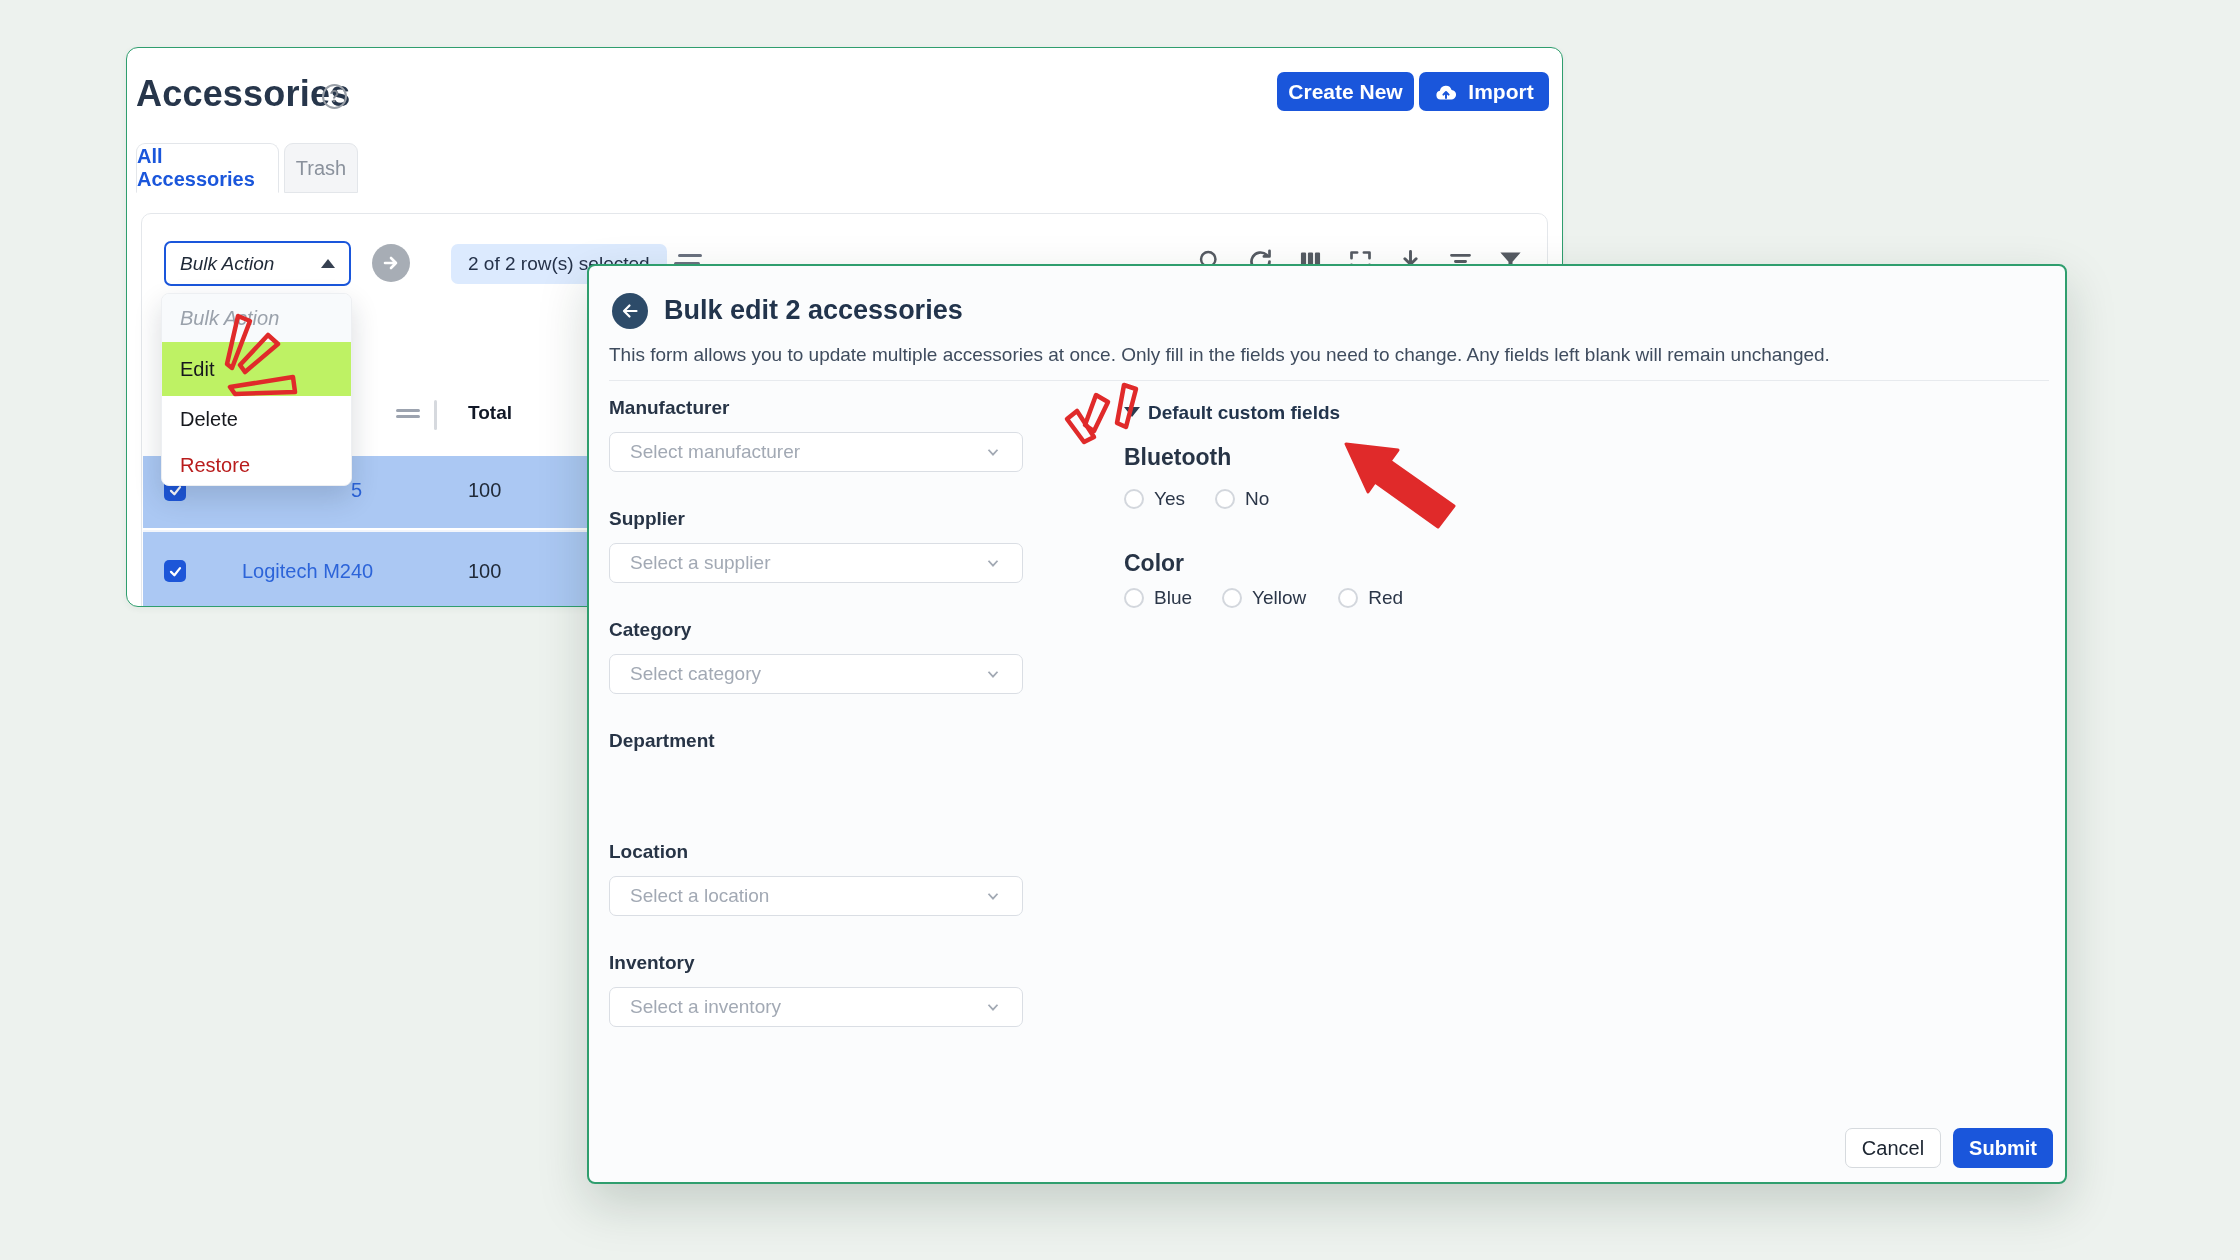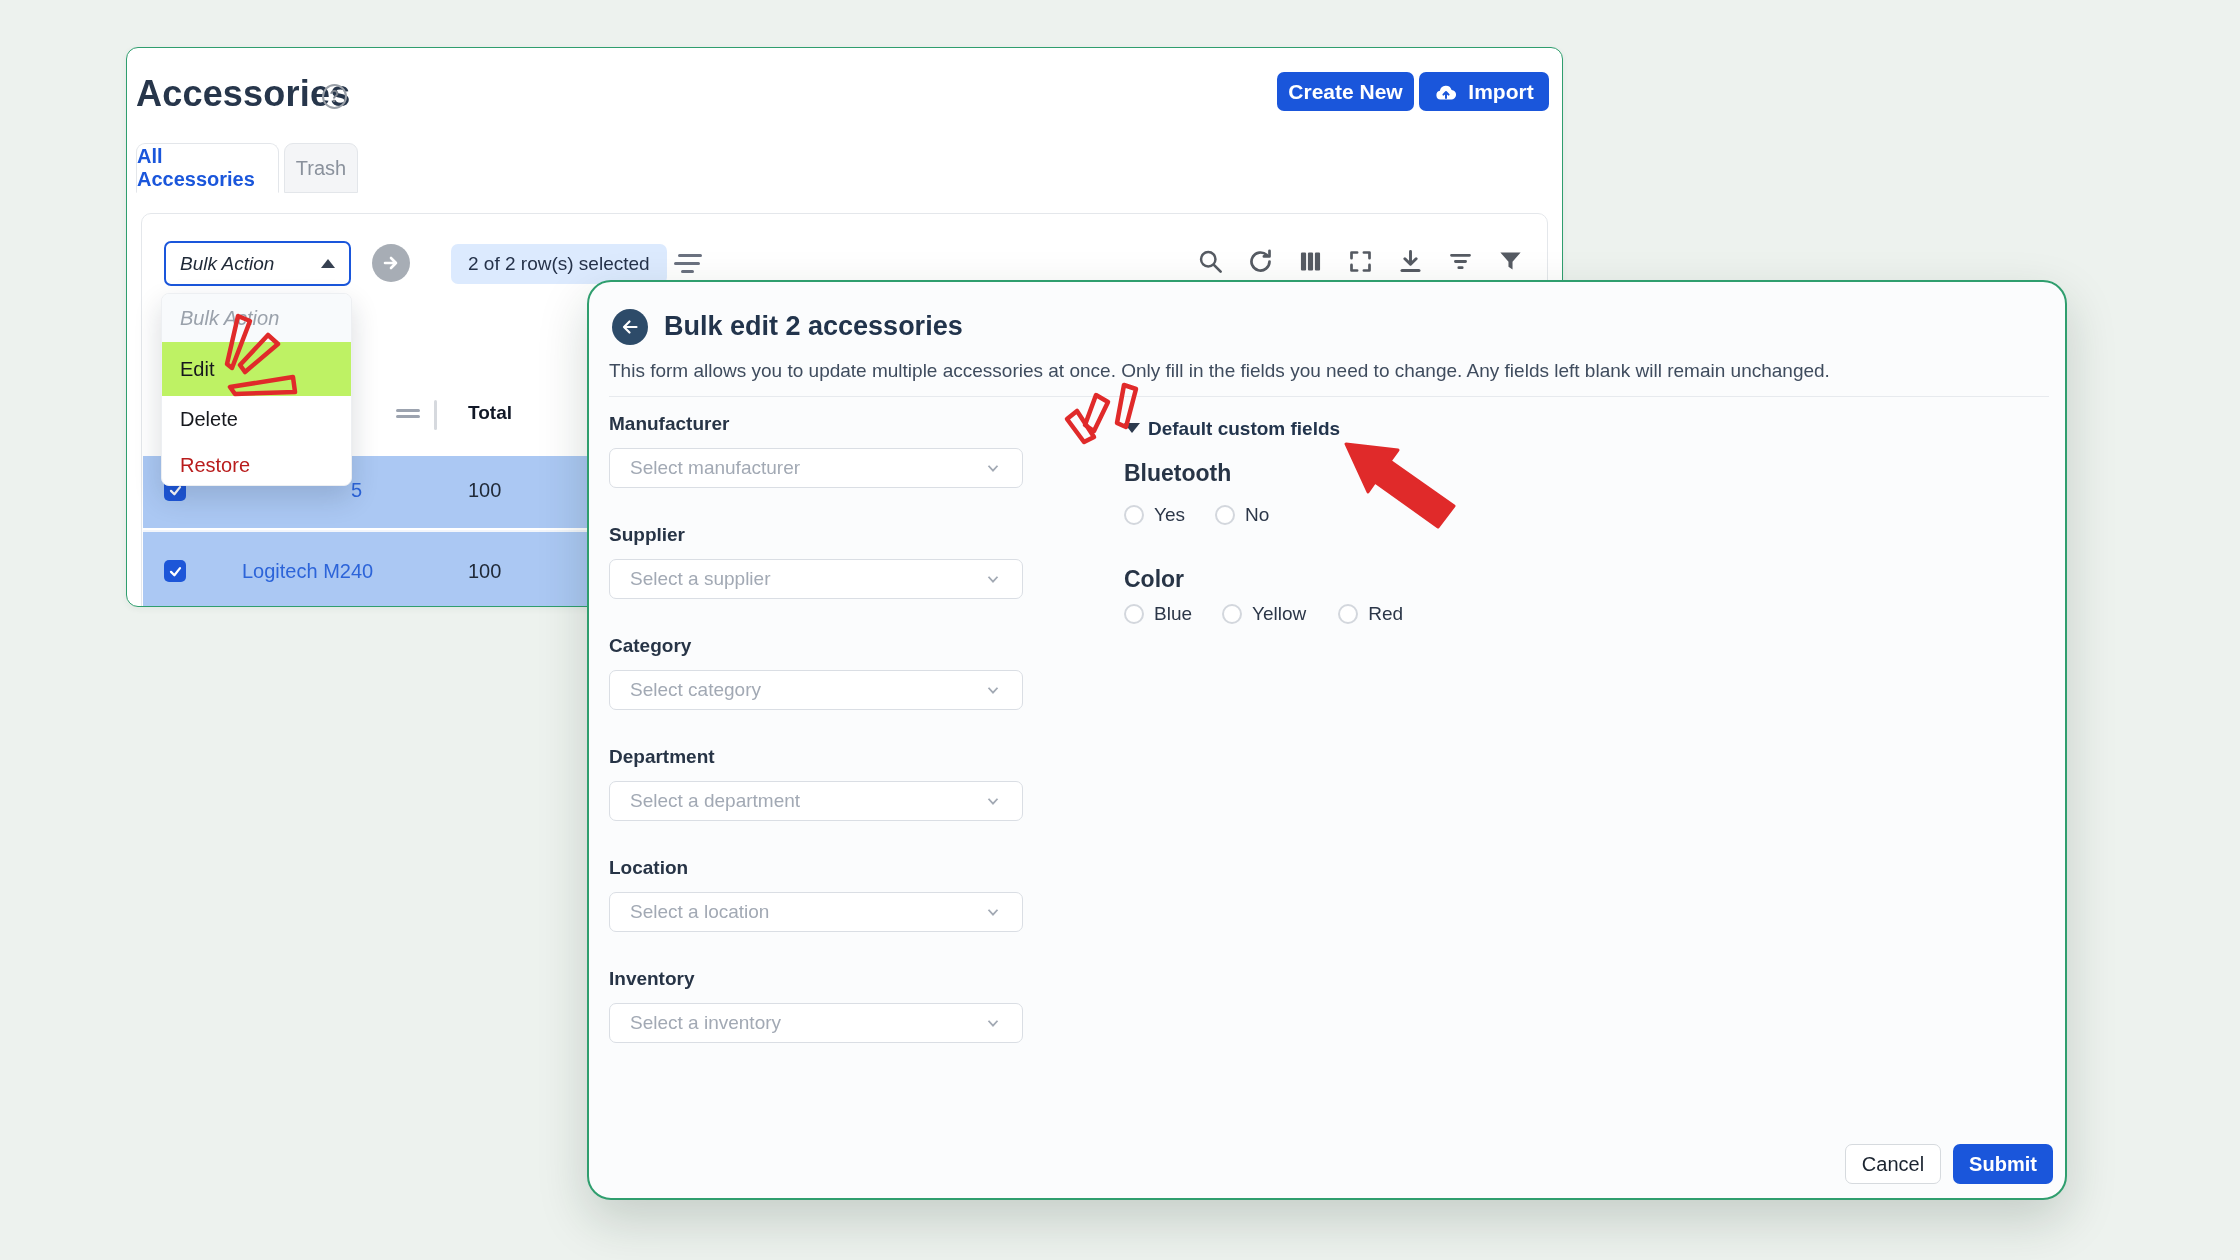--- a/index.html
+++ b/index.html
@@ -63,22 +63,22 @@
 
   
   .dropdown { left:161px; top:293px; width:191px; height:193px; background:#fff; border-radius:8px;
     border:1px solid #edeff2; box-shadow:0 12px 28px rgba(20,30,50,.16); overflow:hidden; z-index:5; }
   .dd-item { width:100%; height:46px; display:flex; align-items:center; padding-left:18px; font-size:20px; color:#16181d; }
   .dd-placeholder { font-style:italic; color:#9aa1ab; background:#f8fafc; height:48px; }
   .dd-highlight { background:#bef264; height:54px; }
   .dd-disabled { color:#b91c1c; }
 
   
-  .modal { left:587px; top:280px; width:1480px; height:920px; background:#fbfcfd;
-    border:2px solid #2f9e6e; border-radius:24px; box-shadow:0 20px 50px rgba(15,45,30,.18); z-index:10; }
+  .modal { left:587px; top:264px; width:1480px; height:920px; background:#fbfcfd;
+    border:2px solid #2f9e6e; border-radius:8px; box-shadow:0 20px 50px rgba(15,45,30,.18); z-index:10; }
   .back-btn { left:23px; top:27px; width:36px; height:36px; border-radius:50%; background:#2d4b69; border:none;
     display:flex; align-items:center; justify-content:center; }
   .modal-title { left:75px; top:29px; font-size:27px; font-weight:600; color:#22344c; }
   .modal-desc { left:20px; top:78px; width:1290px; font-size:19px; color:#3f4c5e; }
   .modal-divider { left:20px; top:114px; width:1440px; height:1px; background:#e7eaee; }
 
   .field-label { font-size:19px; font-weight:bold; color:#273446; }
   .sel-box { width:414px; height:40px; background:#fff; border:1.5px solid #dadee4; border-radius:7px;
     display:flex; align-items:center; justify-content:space-between; padding:0 20px; }
   .sel-ph { font-size:19px; color:#a2a9b4; }
@@ -284,28 +284,20 @@
     <div class="abs sel-box" style="left:20px; top:388px;">
       <span class="sel-ph">Select category</span>
       <span>
           <svg width="18" height="18" viewBox="0 0 20 20">
             <polyline points="5,7.5 10,13 15,7.5" fill="none" stroke="#a2a9b4" stroke-width="2"></polyline>
           </svg>
         </span>
     </div>
 
     <div class="abs field-label" style="left:20px; top:464px;">Department</div>
-    <div class="abs sel-box" style="left:20px; top:499px;">
-      <span class="sel-ph">Select a department</span>
-      <span>
-          <svg width="18" height="18" viewBox="0 0 20 20">
-            <polyline points="5,7.5 10,13 15,7.5" fill="none" stroke="#a2a9b4" stroke-width="2"></polyline>
-          </svg>
-        </span>
-    </div>
 
     <div class="abs field-label" style="left:20px; top:575px;">Location</div>
     <div class="abs sel-box" style="left:20px; top:610px;">
       <span class="sel-ph">Select a location</span>
       <span>
           <svg width="18" height="18" viewBox="0 0 20 20">
             <polyline points="5,7.5 10,13 15,7.5" fill="none" stroke="#a2a9b4" stroke-width="2"></polyline>
           </svg>
         </span>
     </div>

